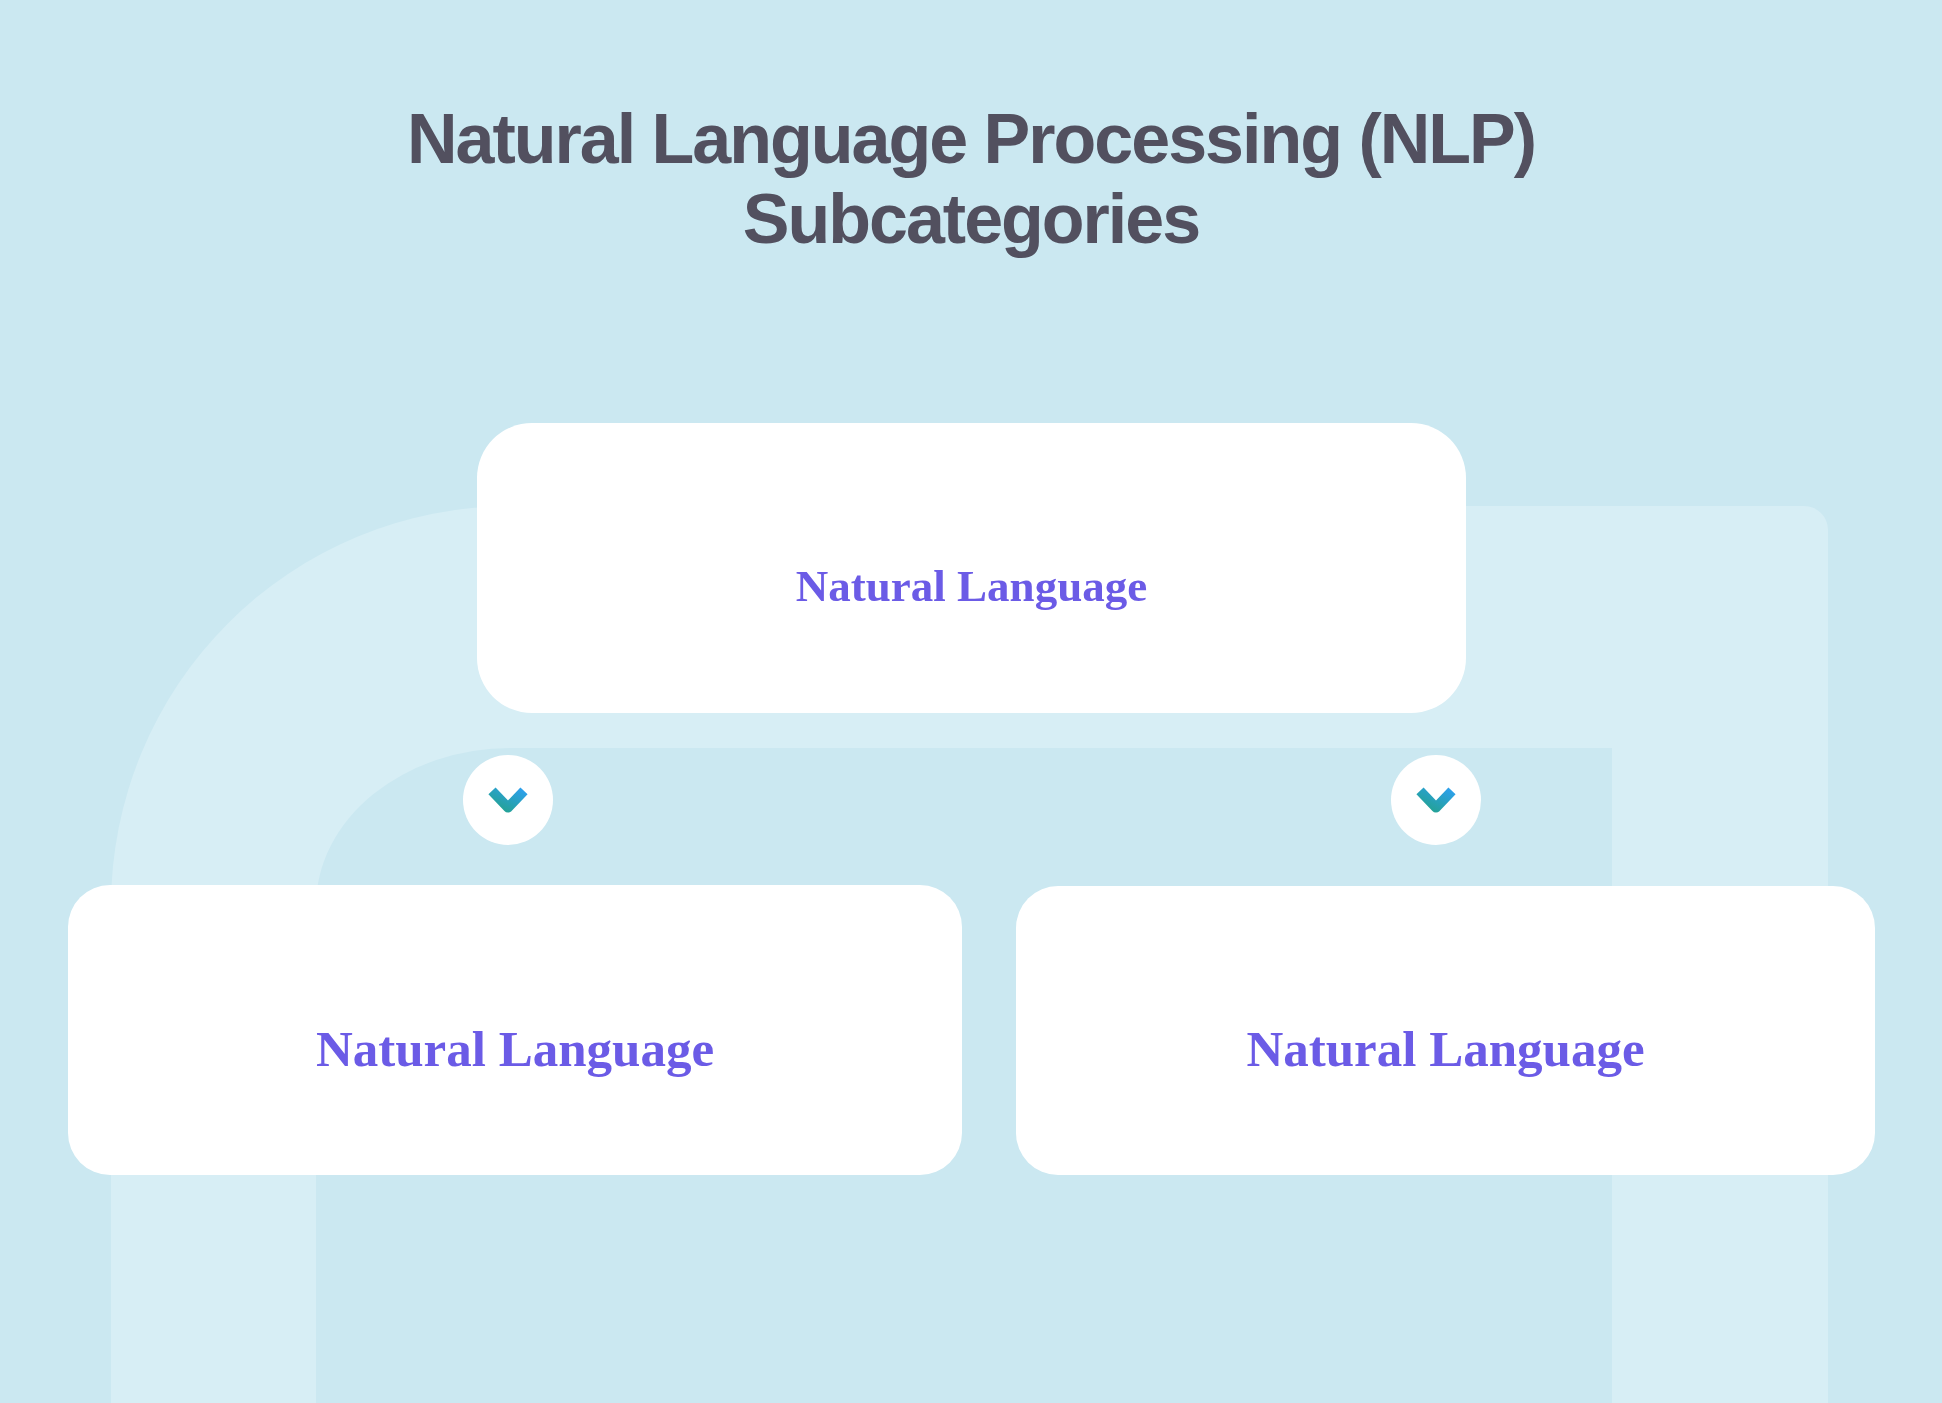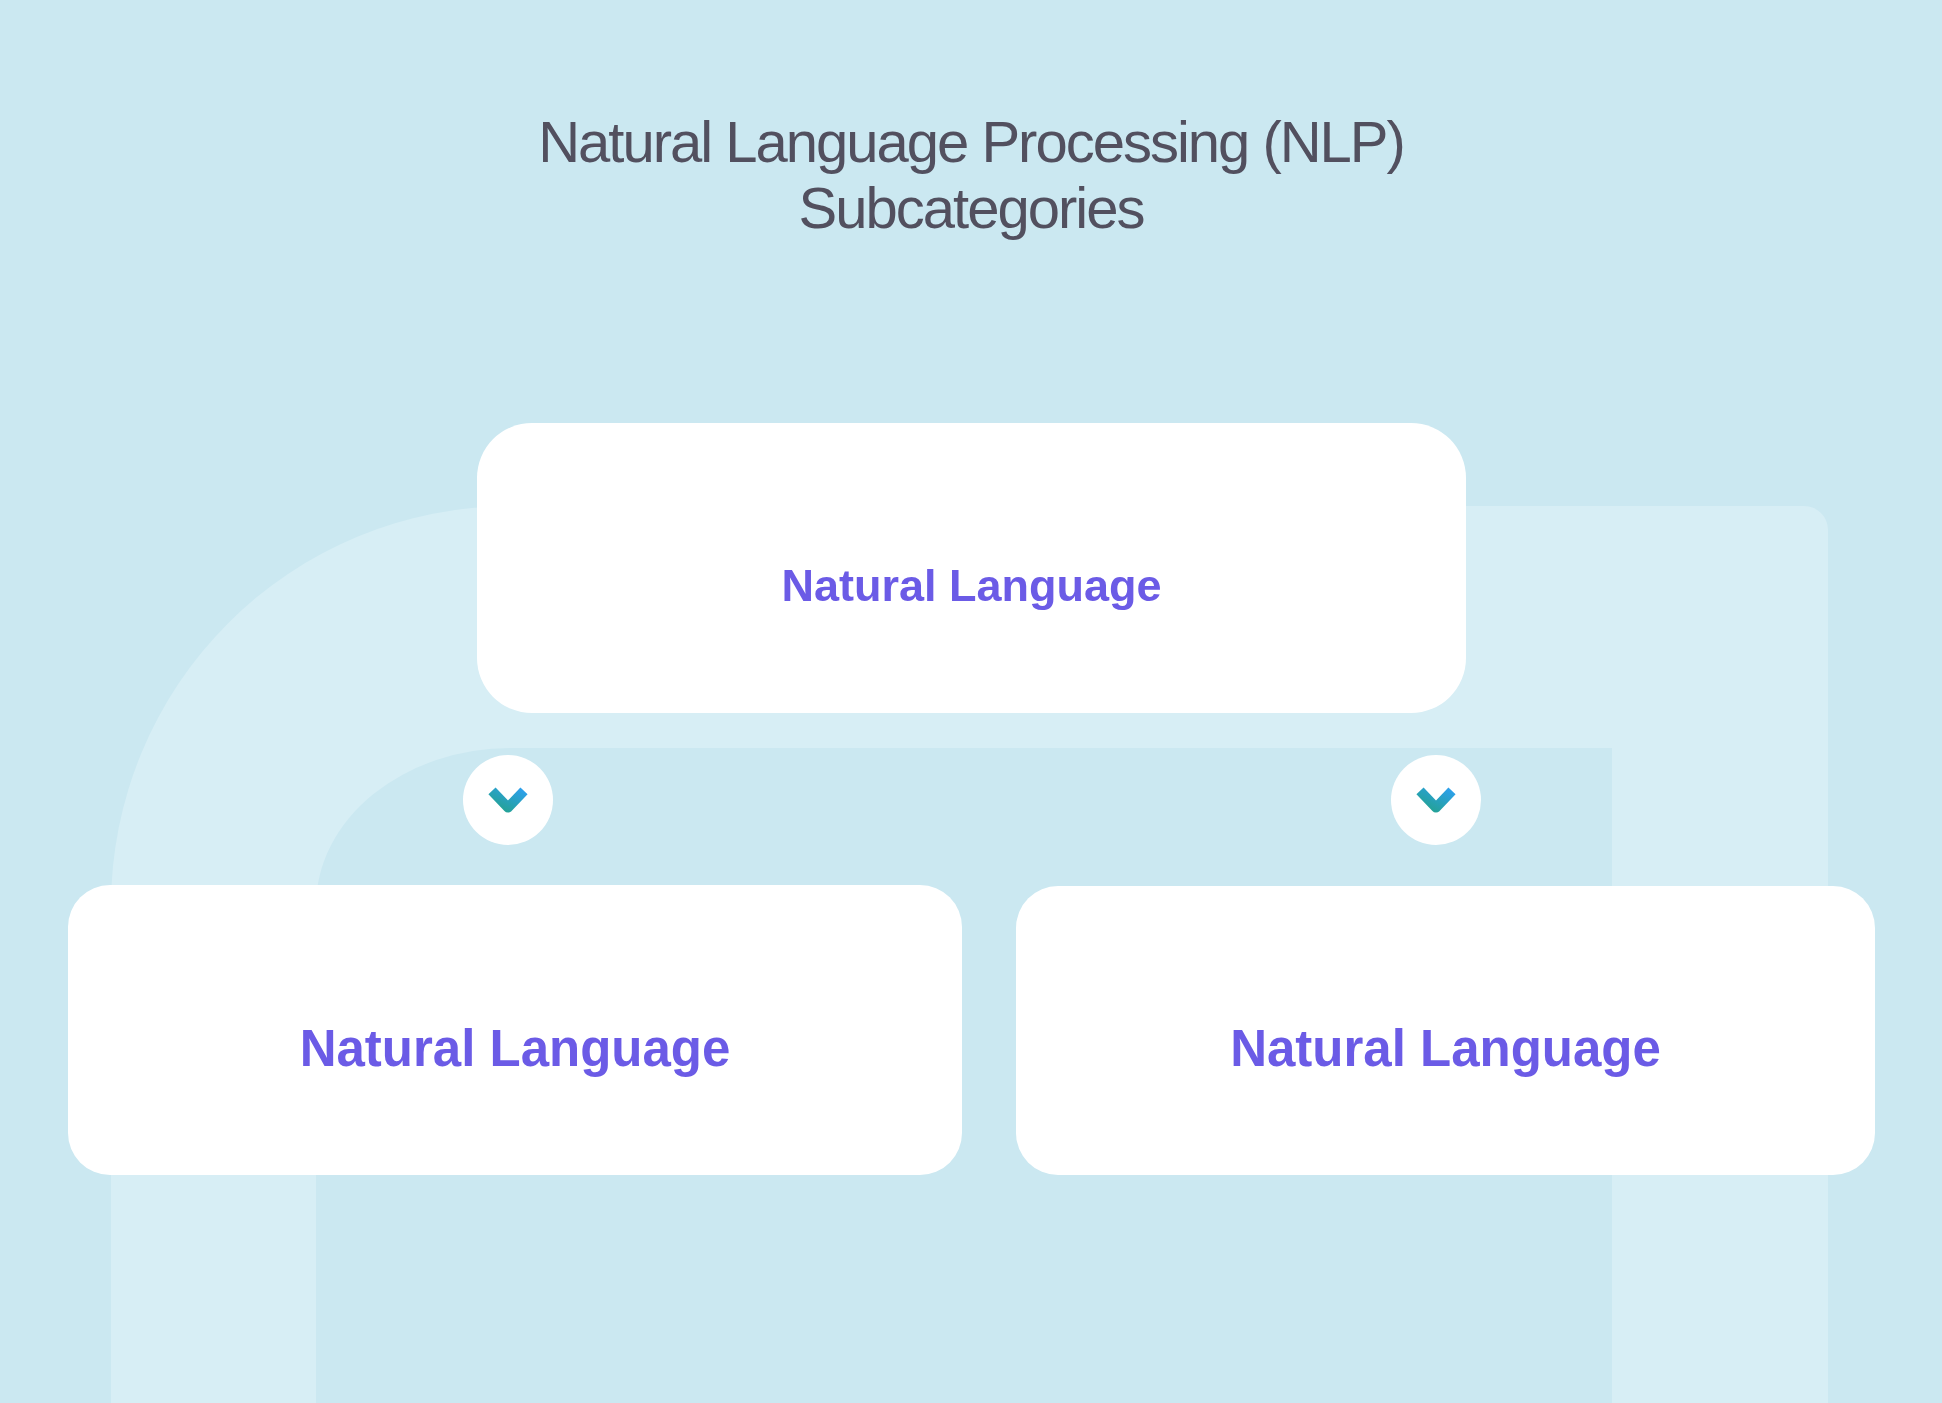--- a/index.html
+++ b/index.html
@@ -23,42 +23,43 @@
     background: transparent;
     border-style: solid;
     border-color: var(--bg_shape, #d7eef5);
     border-width: 242px 216px 242px 205px;
     border-radius: 400px 24px 420px 420px;
   }
 
   .title {
     position: absolute;
     left: 0;
-    top: 109px;
+    top: 100px;
     width: 100%;
     margin: 0;
     text-align: center;
     color: var(--title, #52505f);
-    font-size: 58px;
-    font-weight: 400;
+    font-size: 70px;
+    font-weight: 700;
     line-height: 1.14;
     letter-spacing: -2px;
   }
   .title .line { display: block; }
 
   .card {
     position: absolute;
     background: var(--card_bg, #ffffff);
     display: flex;
     flex-direction: column;
     align-items: center;
     justify-content: center;
     text-align: right;
     color: var(--node_text, #6b5be6);
     font-weight: 700;
+    font-family: Liberation Serif, serif;
   }
   .card .line { display: block; }
 
   .card-root {
     left: 477px;
     top: 423px;
     width: 989px;
     height: 290px;
     border-radius: 55px;
     font-size: 45px;

